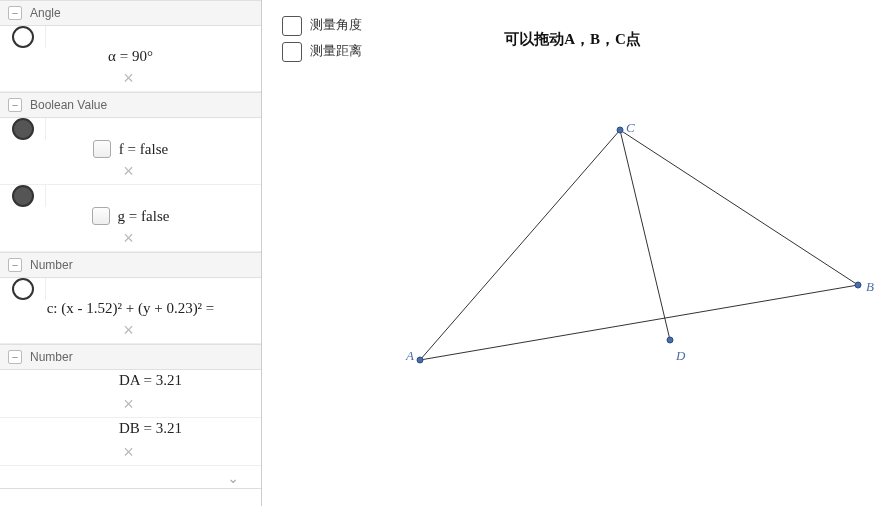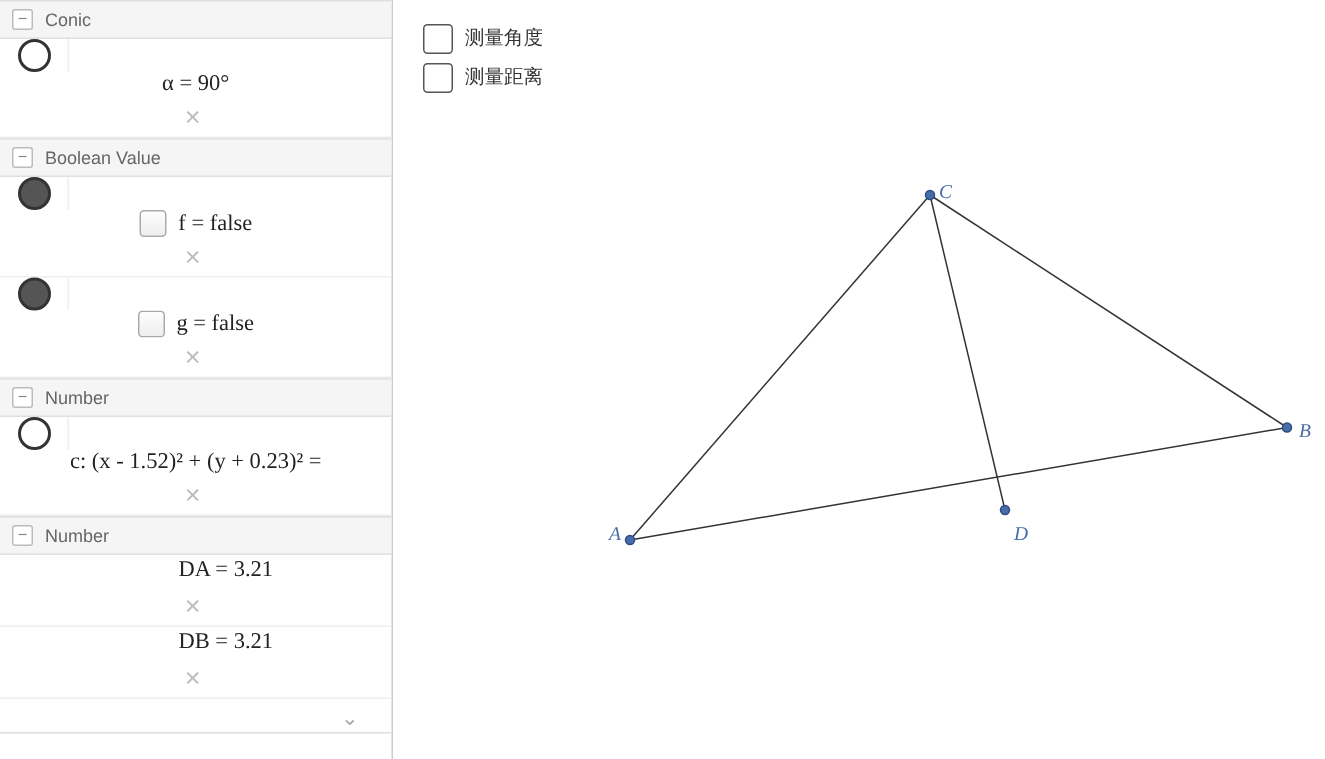--- a/index.html
+++ b/index.html
@@ -139,21 +139,21 @@
   ::-webkit-scrollbar-thumb { background: #c4c4c4; border: 2px solid #f0f0f0; border-radius: 2px; }
 </style>
 </head>
 <body>
 
 <div class="sidebar">
   <div class="sidebar-scroll">
 
     <div class="section-header">
       <span class="collapse-btn">−</span>
-      <span>Conic</span>
+      <span>Angle</span>
     </div>
     <div class="item-row">
       <div class="color-cell">
           <div class="circle"></div>
         </div>
       <div class="value-cell">α = 90°</div>
       <div class="row-close">×</div>
     </div>
 
     <div class="section-header">
@@ -219,20 +219,21 @@
       <div class="cb-row">
         <div class="cb-box"></div>
         <span class="cb-label">测量角度</span>
       </div>
       <div class="cb-row">
         <div class="cb-box"></div>
         <span class="cb-label">测量距离</span>
       </div>
     </div>
   </div>
+  <div class="title-text">可以拖动A，B，C点</div>
 
   <svg class="geom" viewBox="0 0 621 506">
     <g stroke="#333" stroke-width="1" fill="none">
       <path id="seg-ab" d="M158,360 L596,285"></path>
       <path id="seg-bc" d="M596,285 L358,130"></path>
       <path id="seg-ca" d="M358,130 L158,360"></path>
       <path id="seg-cd" d="M358,130 L408,340"></path>
     </g>
     <g id="pts">
         <circle cx="158" cy="360" r="3" fill="#4a6da7" stroke="#2a4c87"></circle>

